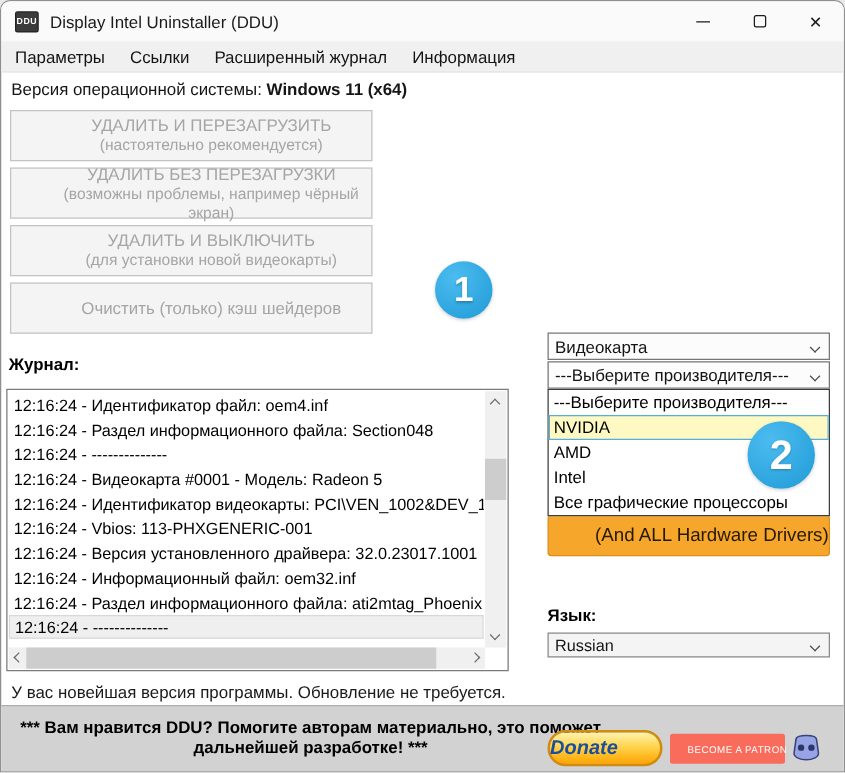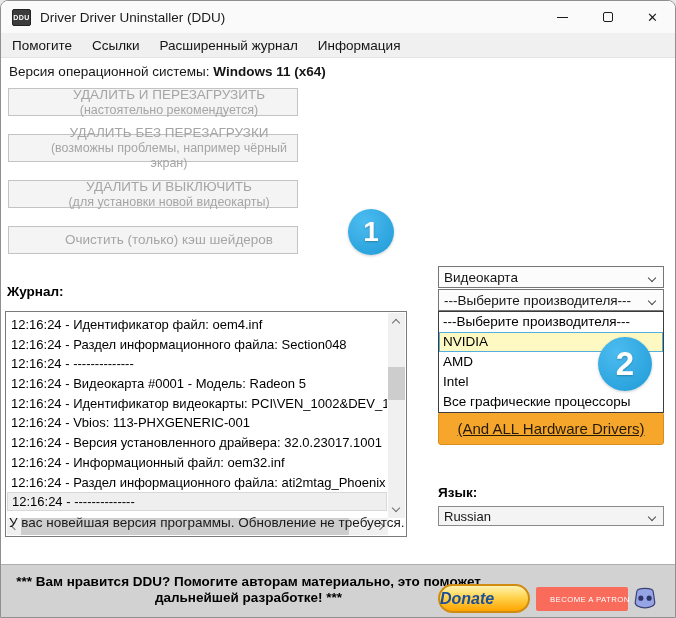--- a/index.html
+++ b/index.html
@@ -18,21 +18,21 @@
   .win-btn .sq { width:10px; height:10px; border:1.2px solid #1b1b1b; border-radius:2px; }
   .win-btn .minus { width:11px; height:0; border-top:1.4px solid #1b1b1b; }
   
   .menubar { position:absolute; left:0; top:32px; right:0; height:25px; background:#f0f0f0; border-bottom:1px solid #e3e3e3; display:flex; align-items:center; font-size:13.5px; color:#141414; }
   .menu-item { padding:0 10px; height:25px; display:flex; align-items:center; }
   .menu-item:first-child { margin-left:1px; }
   
   .os-line { position:absolute; left:8px; top:63px; font-size:13.5px; color:#161616; }
   .os-line b { font-weight:bold; }
   
-  .big-btn { position:absolute; left:7px; width:290px; height:28px; background:#f4f4f4; border:1px solid #c3c3c3; color:#a5a5a5; display:flex; flex-direction:column; align-items:center; justify-content:center; text-align:center;padding-left:32px; }
+  .big-btn { position:absolute; left:7px; width:290px; height:41px; background:#f4f4f4; border:1px solid #c3c3c3; color:#a5a5a5; display:flex; flex-direction:column; align-items:center; justify-content:center; text-align:center;padding-left:32px; }
   .big-btn .t1 { font-size:13.5px; line-height:16px; }
   .big-btn .t2 { font-size:12.5px; line-height:15px; }
   
   .log-label { position:absolute; left:6px; top:283px; font-size:13.5px; font-weight:bold; color:#000; }
   .log-box { position:absolute; left:4px; top:310px; width:402px; height:226px; background:#fff; border:1px solid #7a7a7a; }
   .log-rows { position:absolute; left:1px; top:3px; right:19px; bottom:19px; overflow:hidden; font-size:13px; color:#000; }
   .log-row { height:19.7px; line-height:19.7px; padding-left:4px; white-space:nowrap; }
   .log-row.selected { background:#efefef; border:1px solid #d8d8d8; height:19px; line-height:17px; }
   .vscroll { position:absolute; top:1px; right:1px; bottom:18px; width:17px; background:#f0f0f0; }
   .hscroll { position:absolute; left:1px; bottom:1px; right:18px; height:17px; background:#f0f0f0; }
@@ -42,26 +42,26 @@
   .chev.up    { transform:rotate(-135deg); position:absolute; top:7px; left:5px; }
   .chev.down  { transform:rotate(45deg);  position:absolute; bottom:7px; left:5px; }
   .chev.left  { transform:rotate(135deg); position:absolute; left:5px; top:5px; }
   .chev.right { transform:rotate(-45deg); position:absolute; right:5px; top:5px; }
   
   .combo { position:absolute; left:437px; width:226px; height:22px; background:#fcfcfc; border:1px solid #767676; font-size:13.5px; color:#141414; display:flex; align-items:center; padding-left:5px; }
   .combo .cv { position:absolute; right:8px; top:8px; width:6px; height:6px; border-right:1.4px solid #4a4a4a; border-bottom:1.4px solid #4a4a4a; transform:rotate(45deg); }
   .ddlist { position:absolute; left:437px; top:310px; width:226px; background:#fff; border:1px solid #3c3c3c; z-index:5; font-size:13.5px; }
   .dditem { height:20px; line-height:20px; padding-left:4px; color:#000; }
   .dditem.hl { background:#fef9c3; box-shadow:inset 0 0 0 1px #56aedd; }
-  .orange-btn { position:absolute; left:437px; top:411px; width:226px; height:33px; background:#f7a62c; border:1px solid #d98e1c; border-radius:3px; z-index:1; display:flex; align-items:center; justify-content:center; font-size:15px; color:#241a08;text-decoration:underline; }
+  .orange-btn { position:absolute; left:437px; top:411px; width:226px; height:33px; background:#f7a62c; border:1px solid #d98e1c; border-radius:3px; z-index:1; display:flex; align-items:center; justify-content:flex-end; font-size:15px; color:#241a08; }
   .lang-label { position:absolute; left:437px; top:484px; font-size:13.5px; font-weight:bold; color:#000; }
   .combo.lang { top:505px; height:20px; background:#f4f4f4; border:1px solid #8a8a8a; font-size:13px; }
   .combo.lang .cv { top:7px; }
   
-  .status-line { position:absolute; left:8px; top:514px; font-size:13.5px; color:#1a1a1a; }
+  .status-line { position:absolute; left:8px; top:545px; font-size:13.5px; color:#1a1a1a; }
   .footer { position:absolute; left:0; right:0; top:563px; bottom:0; background:#d2d2d2; border-top:1px solid #adadad; }
   .support-msg { position:absolute; left:5px; top:9px; width:485px; text-align:center; font-size:13.5px; font-weight:bold; line-height:16px; color:#000; }
   .donate { position:absolute; left:437px; top:19px; width:92px; height:29px; border-radius:15px; border:2px solid #cf8c10; background:linear-gradient(180deg,#fff3b0 0%,#ffd44f 45%,#ffa400 100%); display:flex; align-items:center; justify-content:flex-start; font-size:16px; font-weight:bold; font-style:italic; color:#1b4e9b; }
   .patron { position:absolute; left:535px; top:22px; width:92px; height:24px; background:#f96b5b; border-radius:2px; display:flex; align-items:center; padding-left:6px; gap:3px; }
   .patron .bar { width:2px; height:10px; background:#fff; }
   .patron .dot { width:7px; height:7px; border-radius:50%; background:#fff; margin-right:2px; }
   .patron .lbl { font-size:7.8px; font-weight:normal; color:#fff; letter-spacing:.4px; white-space:nowrap; }
   .discord { position:absolute; left:630px; top:20px; width:28px; height:27px; }
   
   .overlay-svg { position:absolute; inset:0; z-index:8; pointer-events:none; }
@@ -69,36 +69,36 @@
   .badge.one { left:347px; top:208px; width:46px; height:46px; font-size:28px; }
   .badge.two { left:597px; top:336px; width:54px; height:54px; font-size:33px; }
 </style>
 </head>
 <body>
 
 <div class="window">
 
   <div class="titlebar">
     <div class="app-icon">DDU</div>
-    <div class="win-title">Driver Driver Uninstaller (DDU)</div>
+    <div class="win-title">Display Intel Uninstaller (DDU)</div>
     <div class="win-controls">
       <div class="win-btn">
           <span class="minus"></span>
         </div>
       <div class="win-btn">
           <span class="sq"></span>
         </div>
       <div class="win-btn">
           <span>✕</span>
         </div>
     </div>
   </div>
 
   <div class="menubar">
-    <div class="menu-item">Помогите</div>
+    <div class="menu-item">Параметры</div>
     <div class="menu-item">Ссылки</div>
     <div class="menu-item">Расширенный журнал</div>
     <div class="menu-item">Информация</div>
   </div>
 
   <div class="os-line"><span>Версия операционной системы: </span><b>Windows 11 (x64)</b></div>
 
   <div class="big-btn" style="top:87px">
     <div class="t1">УДАЛИТЬ И ПЕРЕЗАГРУЗИТЬ</div>
     <div class="t2">(настоятельно рекомендуется)</div>

